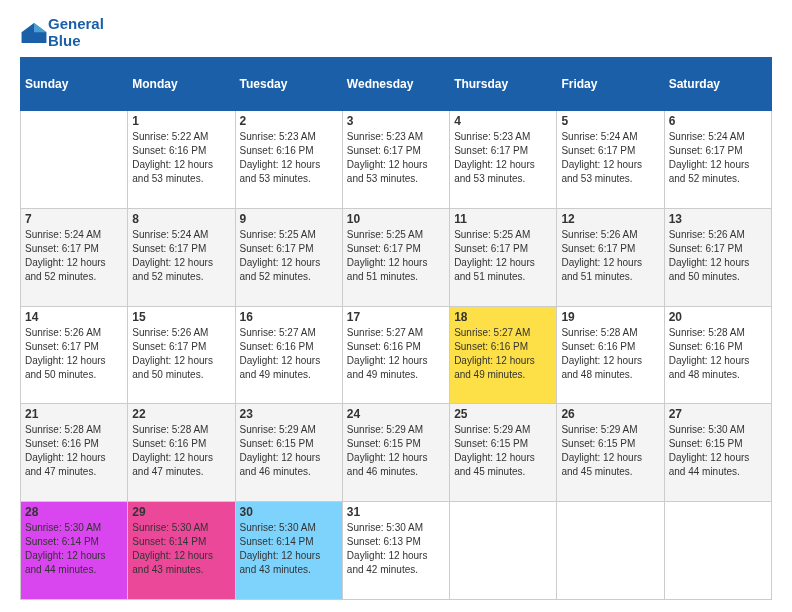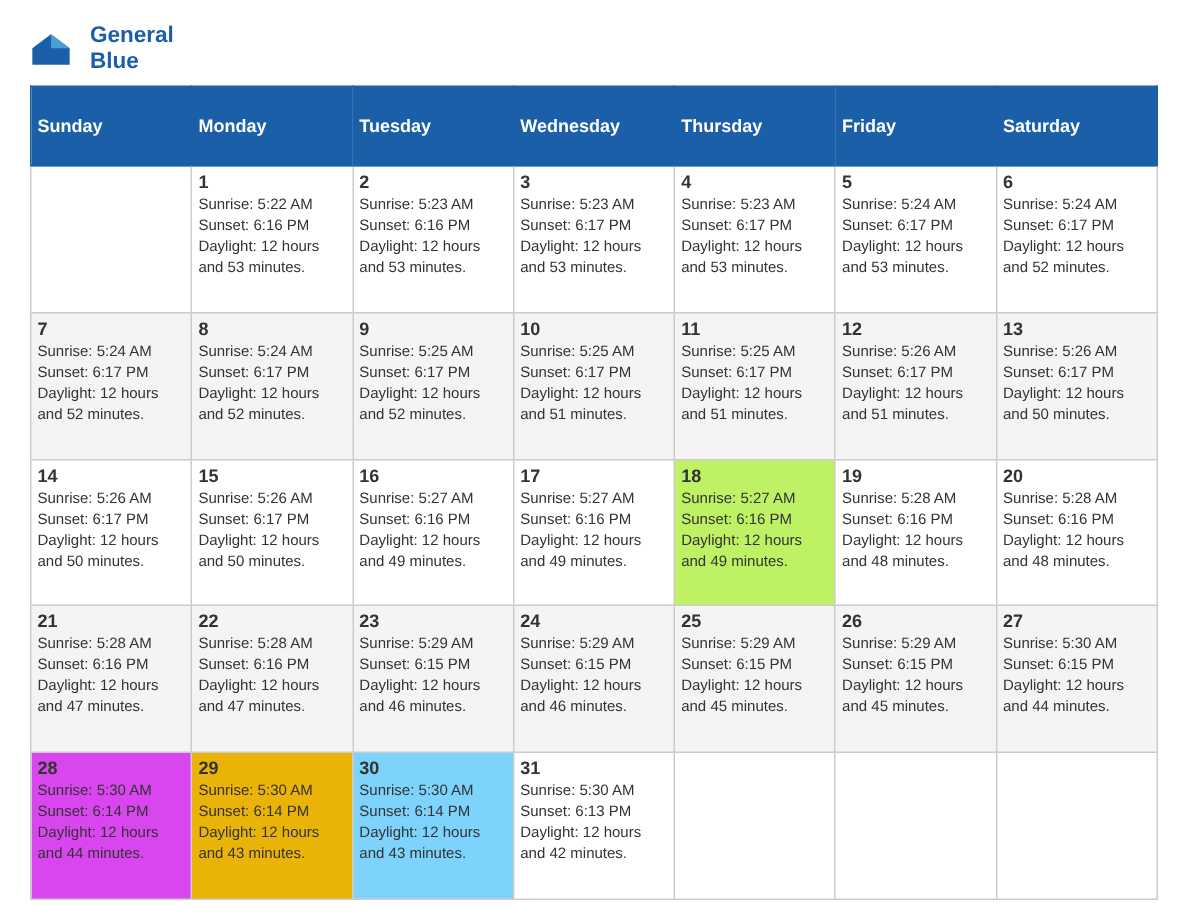--- a/index.html
+++ b/index.html
@@ -19,21 +19,21 @@
     }
     .header {
       display: flex;
       justify-content: space-between;
       align-items: flex-start;
       margin-bottom: 8px;
     }
     .logo {
       display: flex;
       align-items: center;
-      gap: 12px;
+      gap: 0;
     }
     .logo-text {
       font-size: 15px;
       font-weight: bold;
       color: #333;
       line-height: 1.1;
     }
     .logo-text span {
       color: #1a5fa8;
     }
@@ -251,21 +251,21 @@
 Daylight: 12 hours
 and 49 minutes.</div>
           </td>
           <td style="background: rgb(255, 255, 255);">
             <span class="day-num">17</span>
             <div class="day-info" style="white-space: pre-line;">Sunrise: 5:27 AM
 Sunset: 6:16 PM
 Daylight: 12 hours
 and 49 minutes.</div>
           </td>
-          <td style="background: #bef264;">
+          <td style="background: #fde047;">
             <span class="day-num">18</span>
             <div class="day-info" style="white-space: pre-line;">Sunrise: 5:27 AM
 Sunset: 6:16 PM
 Daylight: 12 hours
 and 49 minutes.</div>
           </td>
           <td style="background: rgb(255, 255, 255);">
             <span class="day-num">19</span>
             <div class="day-info" style="white-space: pre-line;">Sunrise: 5:28 AM
 Sunset: 6:16 PM
@@ -332,21 +332,21 @@
           </td>
         </tr>
         <tr class="week-row">
           <td style="background: #d946ef;">
             <span class="day-num">28</span>
             <div class="day-info" style="white-space: pre-line;">Sunrise: 5:30 AM
 Sunset: 6:14 PM
 Daylight: 12 hours
 and 44 minutes.</div>
           </td>
-          <td style="background: #eab308;">
+          <td style="background: #ec4899;">
             <span class="day-num">29</span>
             <div class="day-info" style="white-space: pre-line;">Sunrise: 5:30 AM
 Sunset: 6:14 PM
 Daylight: 12 hours
 and 43 minutes.</div>
           </td>
           <td style="background: #7dd3fc;">
             <span class="day-num">30</span>
             <div class="day-info" style="white-space: pre-line;">Sunrise: 5:30 AM
 Sunset: 6:14 PM

